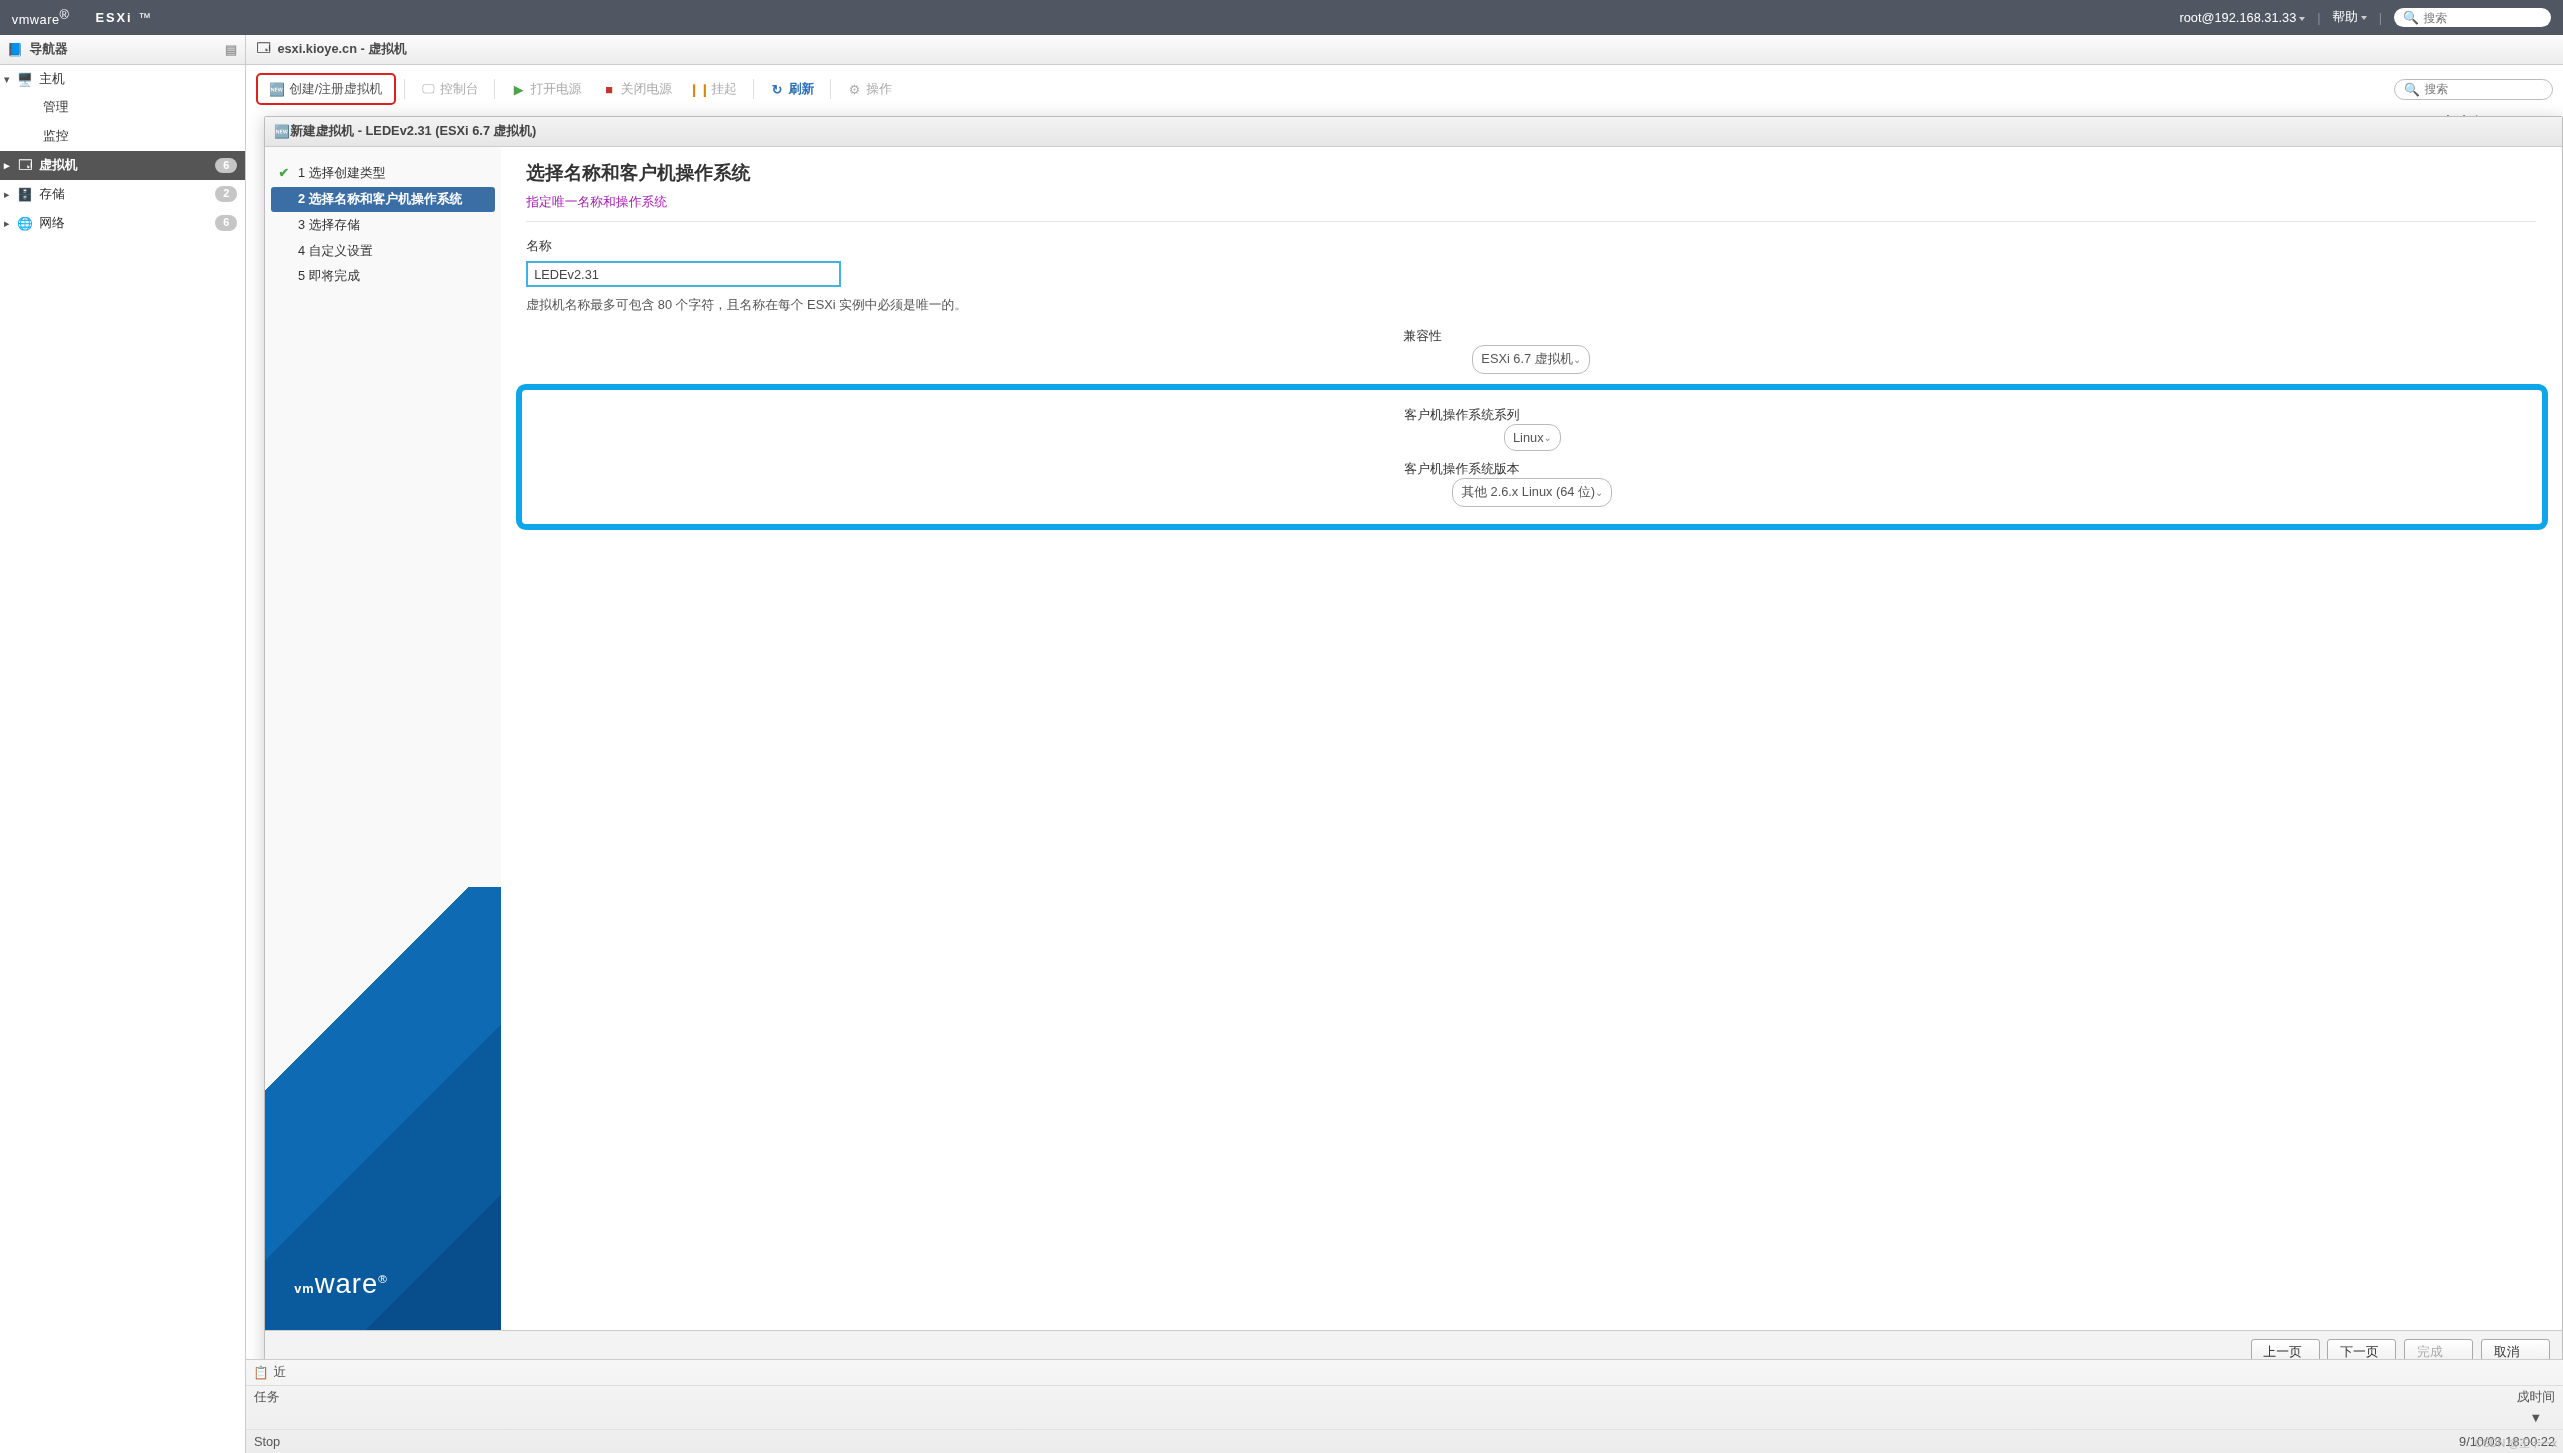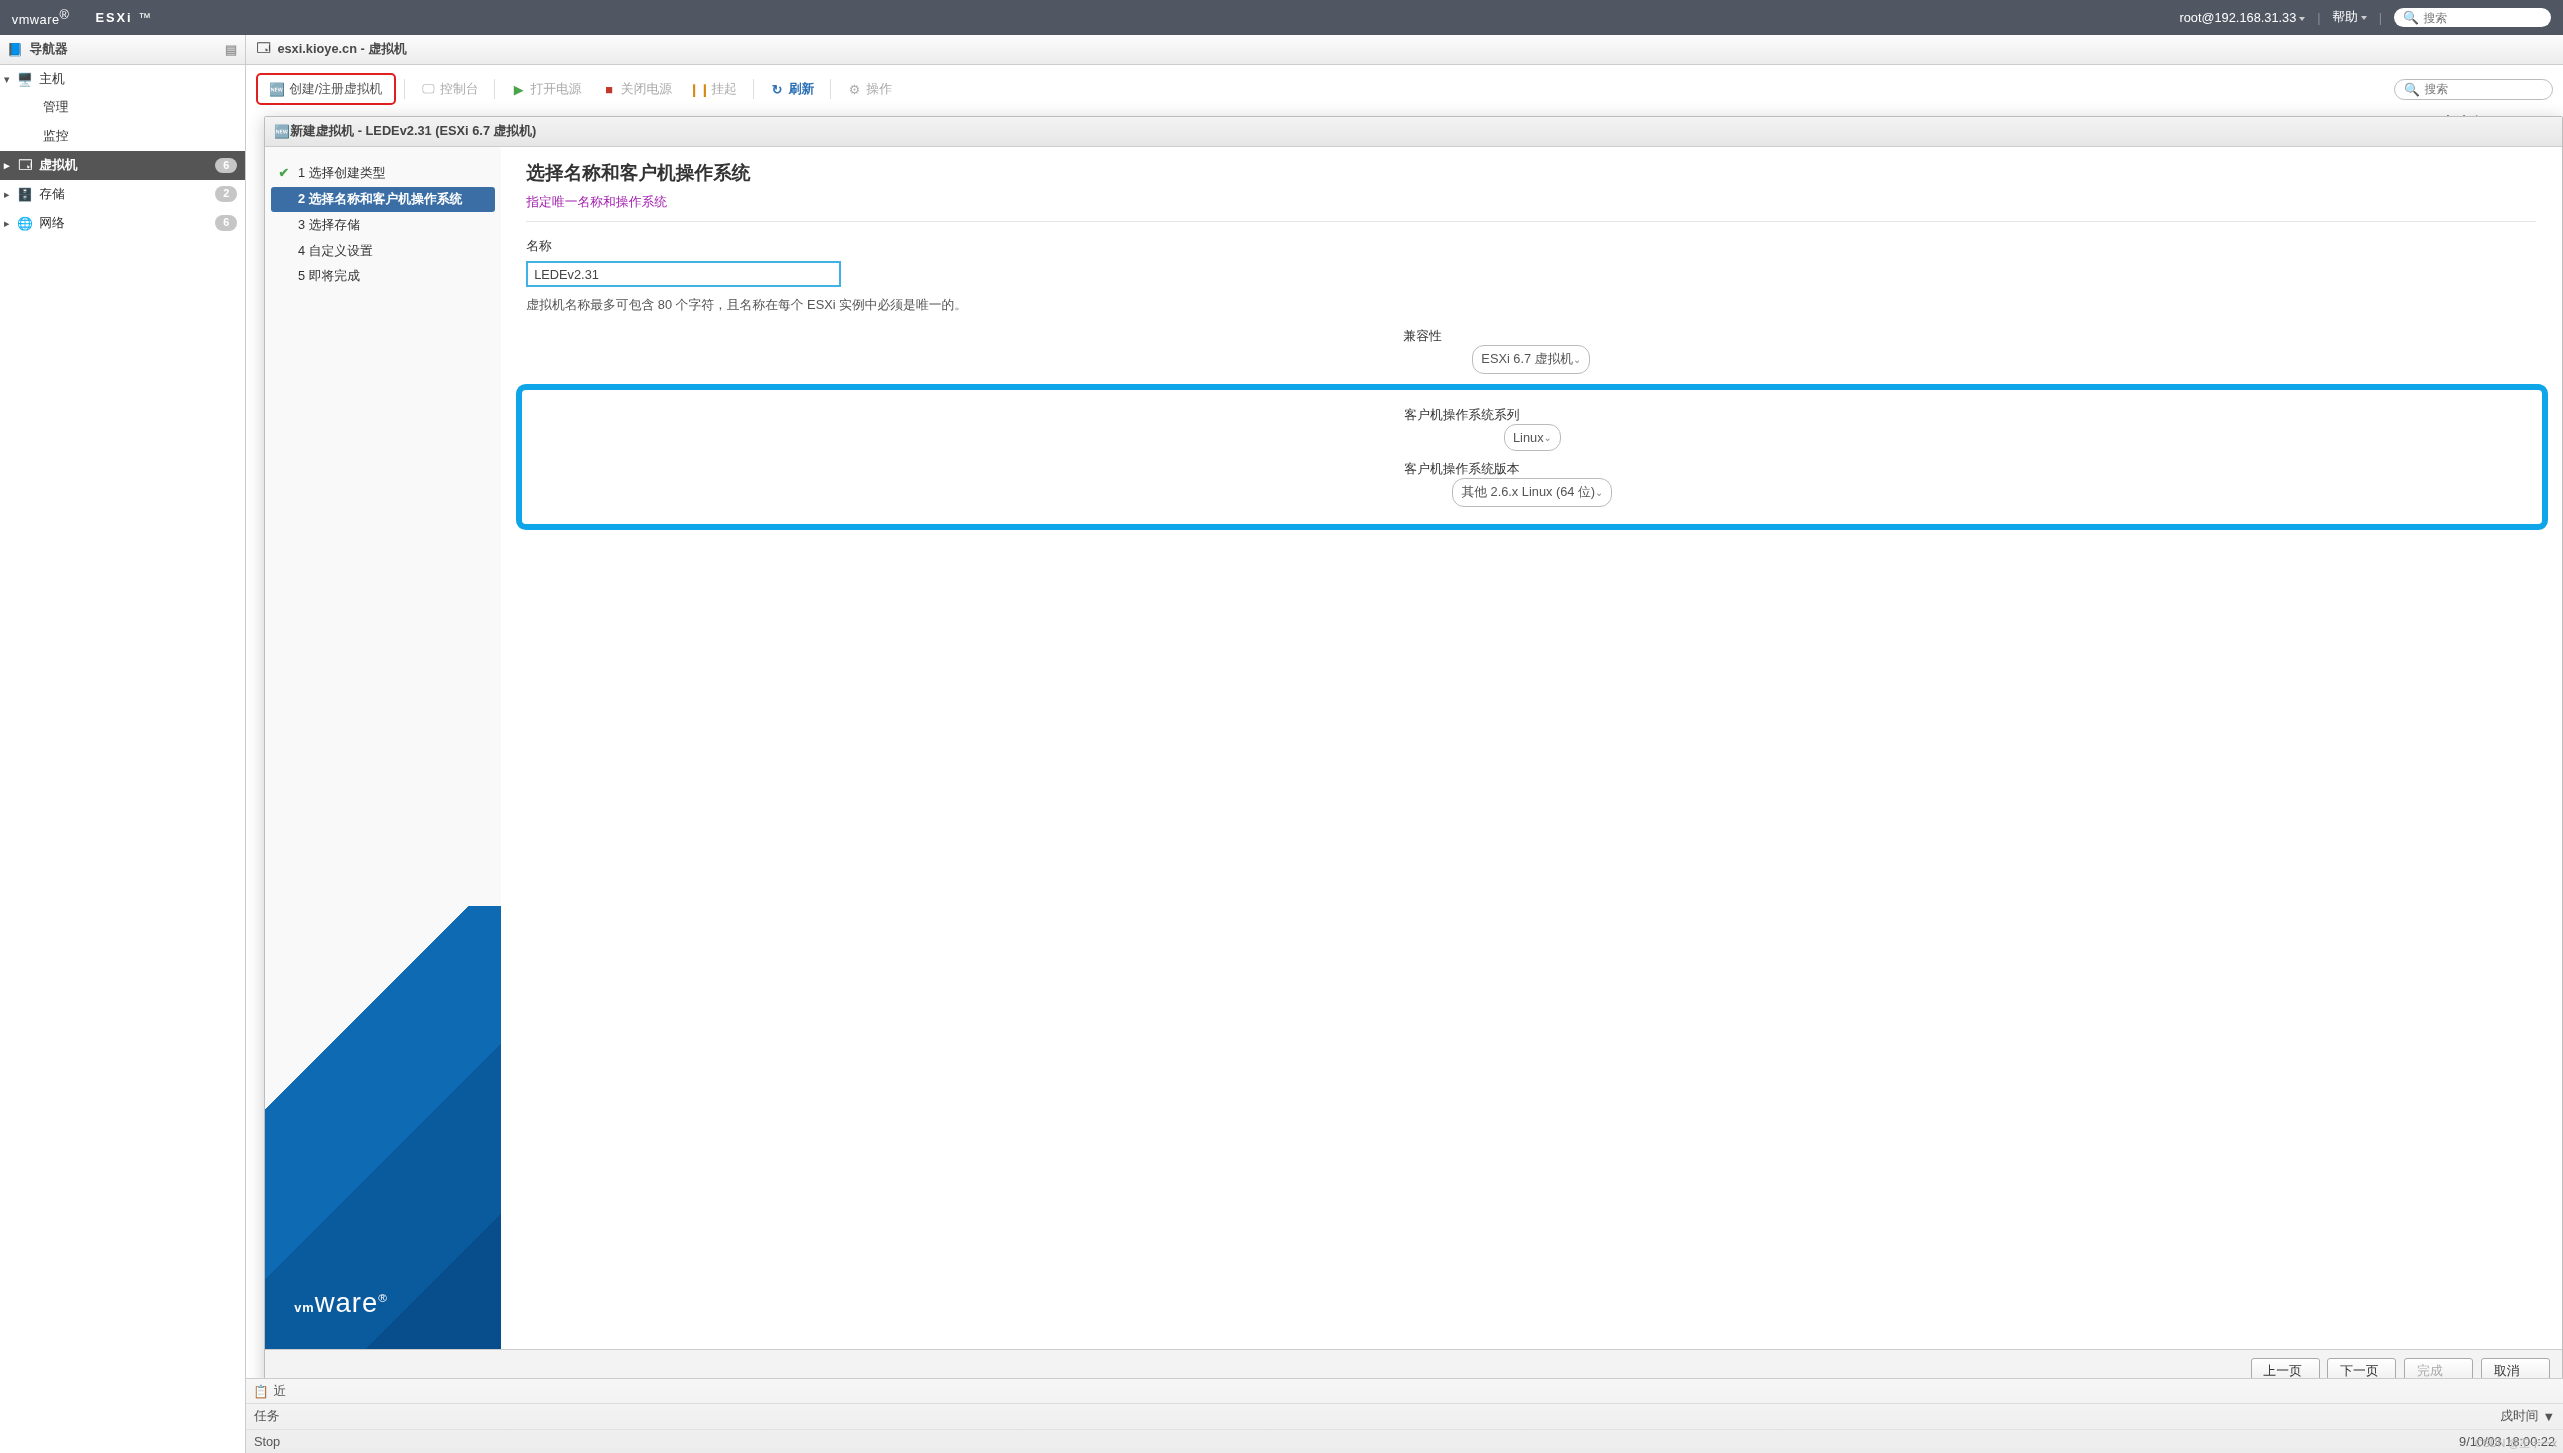--- a/index.html
+++ b/index.html
@@ -75,21 +75,21 @@
 .wizard-footer { background:#f3f3f3; border-top:1px solid #ccc; padding:7.9px 11.8px; display:flex; justify-content:flex-end; gap:7.9px;}
 .wbtn { min-width:69px; padding:3.9px 11.8px; background:linear-gradient(#fff,#eee); border:1px solid #aaa; border-radius:3px; cursor:pointer; color:#333; text-align:left;}
 .wbtn.disabled { color:#aaa;}
 
 
 .tasks { border-top:1px solid #ccc; background:linear-gradient(#f6f6f6,#ececec);}
 .tasks-head { padding:3.9px 7.9px; display:flex; align-items:center; gap:3.9px; border-bottom:1px solid #ddd; color:#555;}
 .tasks-cols { display:flex; padding:3.9px 7.9px; border-bottom:1px solid #e2e2e2; color:#555;}
 .tasks-row { display:flex; padding:3.9px 7.9px; color:#555;}
 .tc-task {width:59px;}
-.tc-time {margin-left:auto; display:flex; align-items:center; gap:3.9px;}
+.tc-time {margin-left:auto; display:flex; align-items:center; gap:3.9px;flex-direction:column;}
 
 .watermark { position:fixed; right:5.9px; bottom:2px; font-size:10.8px; color:#b5b5b5;text-align:center;}
 </style>
 </head>
 <body>
 
 <div class="header">
   <div class="logo">
     <span><b class="vm">vm</b><span class="ware">ware</span><sup>®</sup></span>
     <span class="esxi">ESXi</span>

